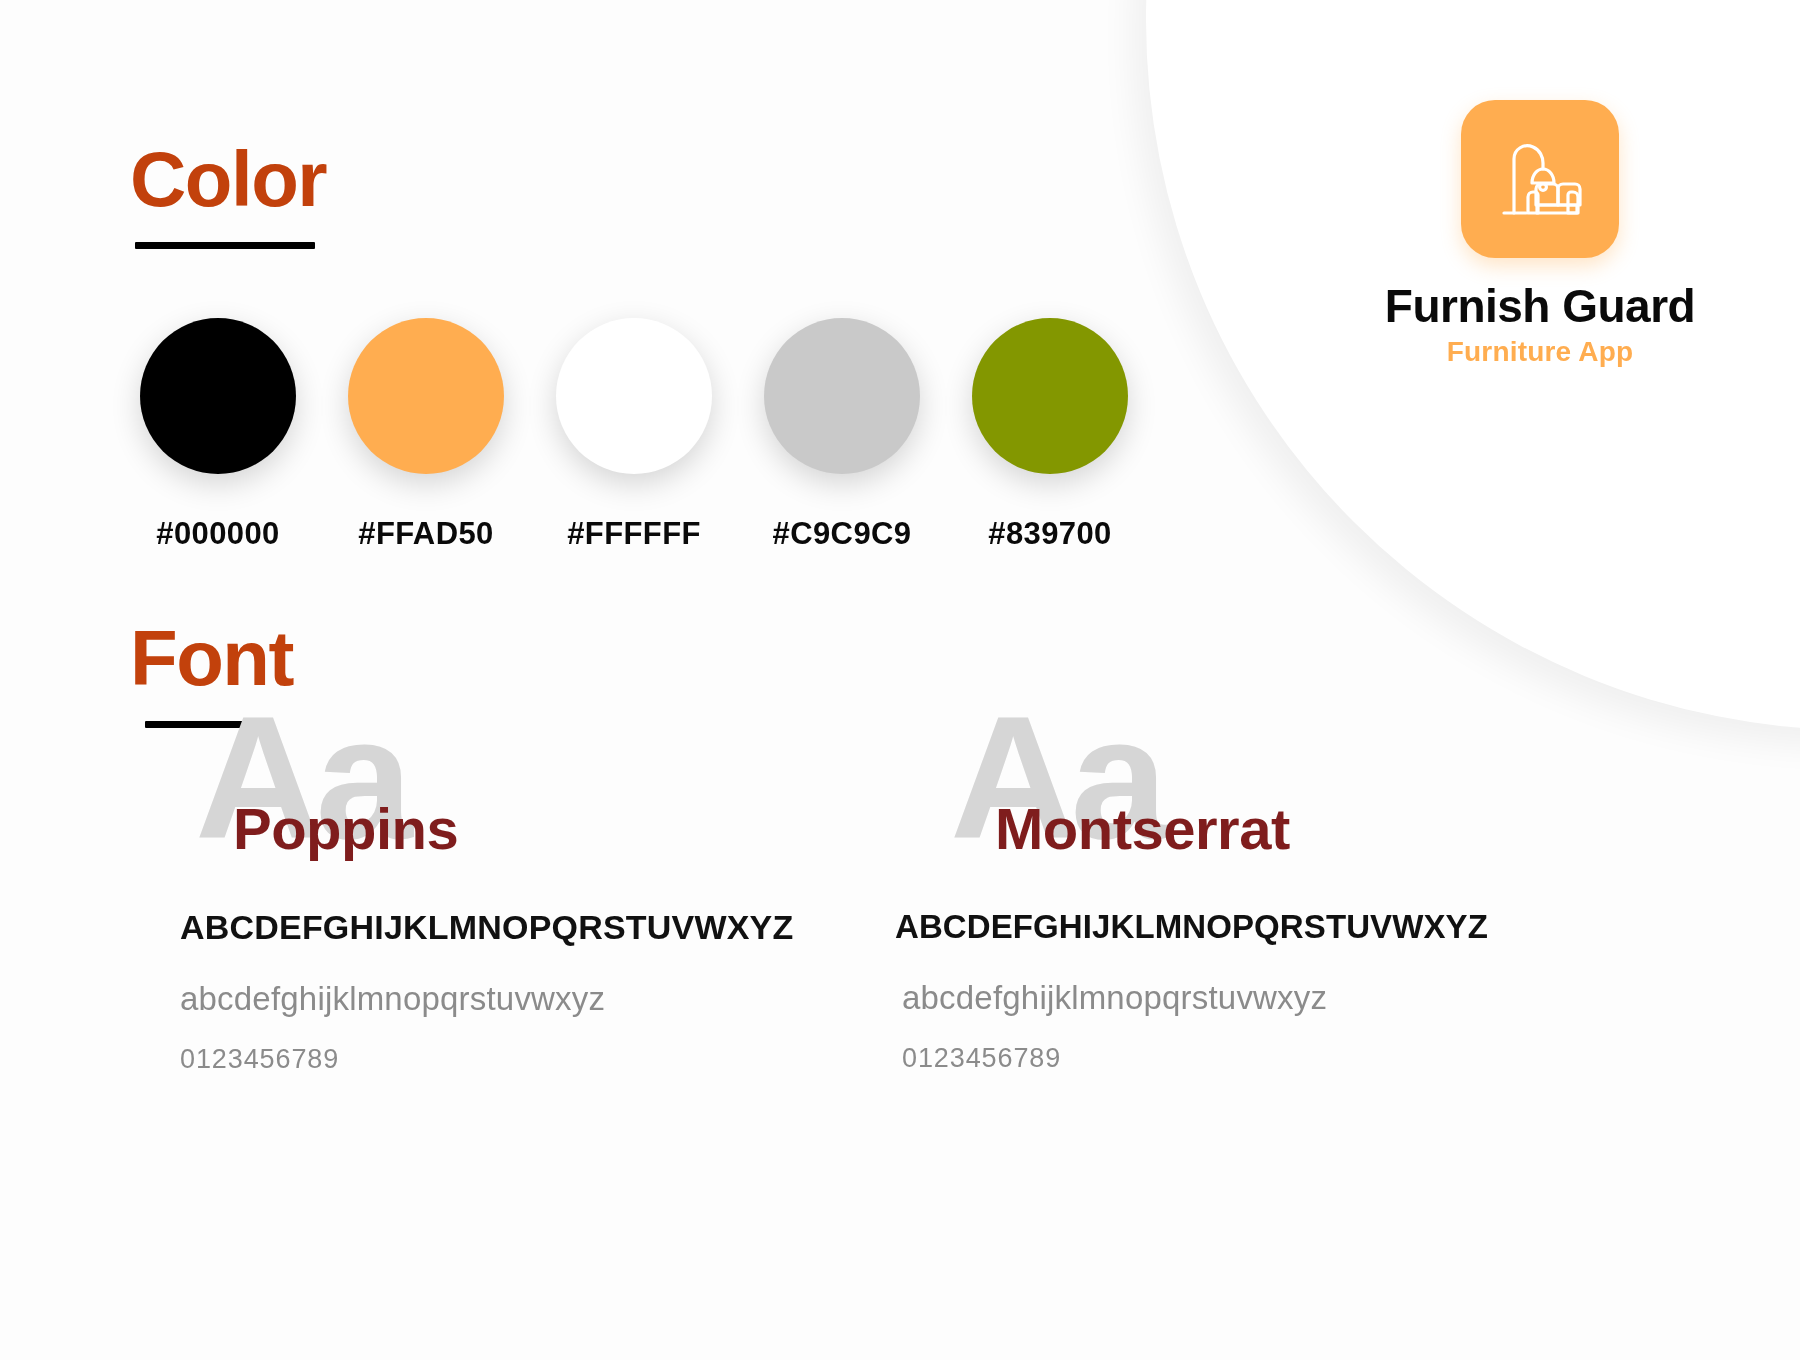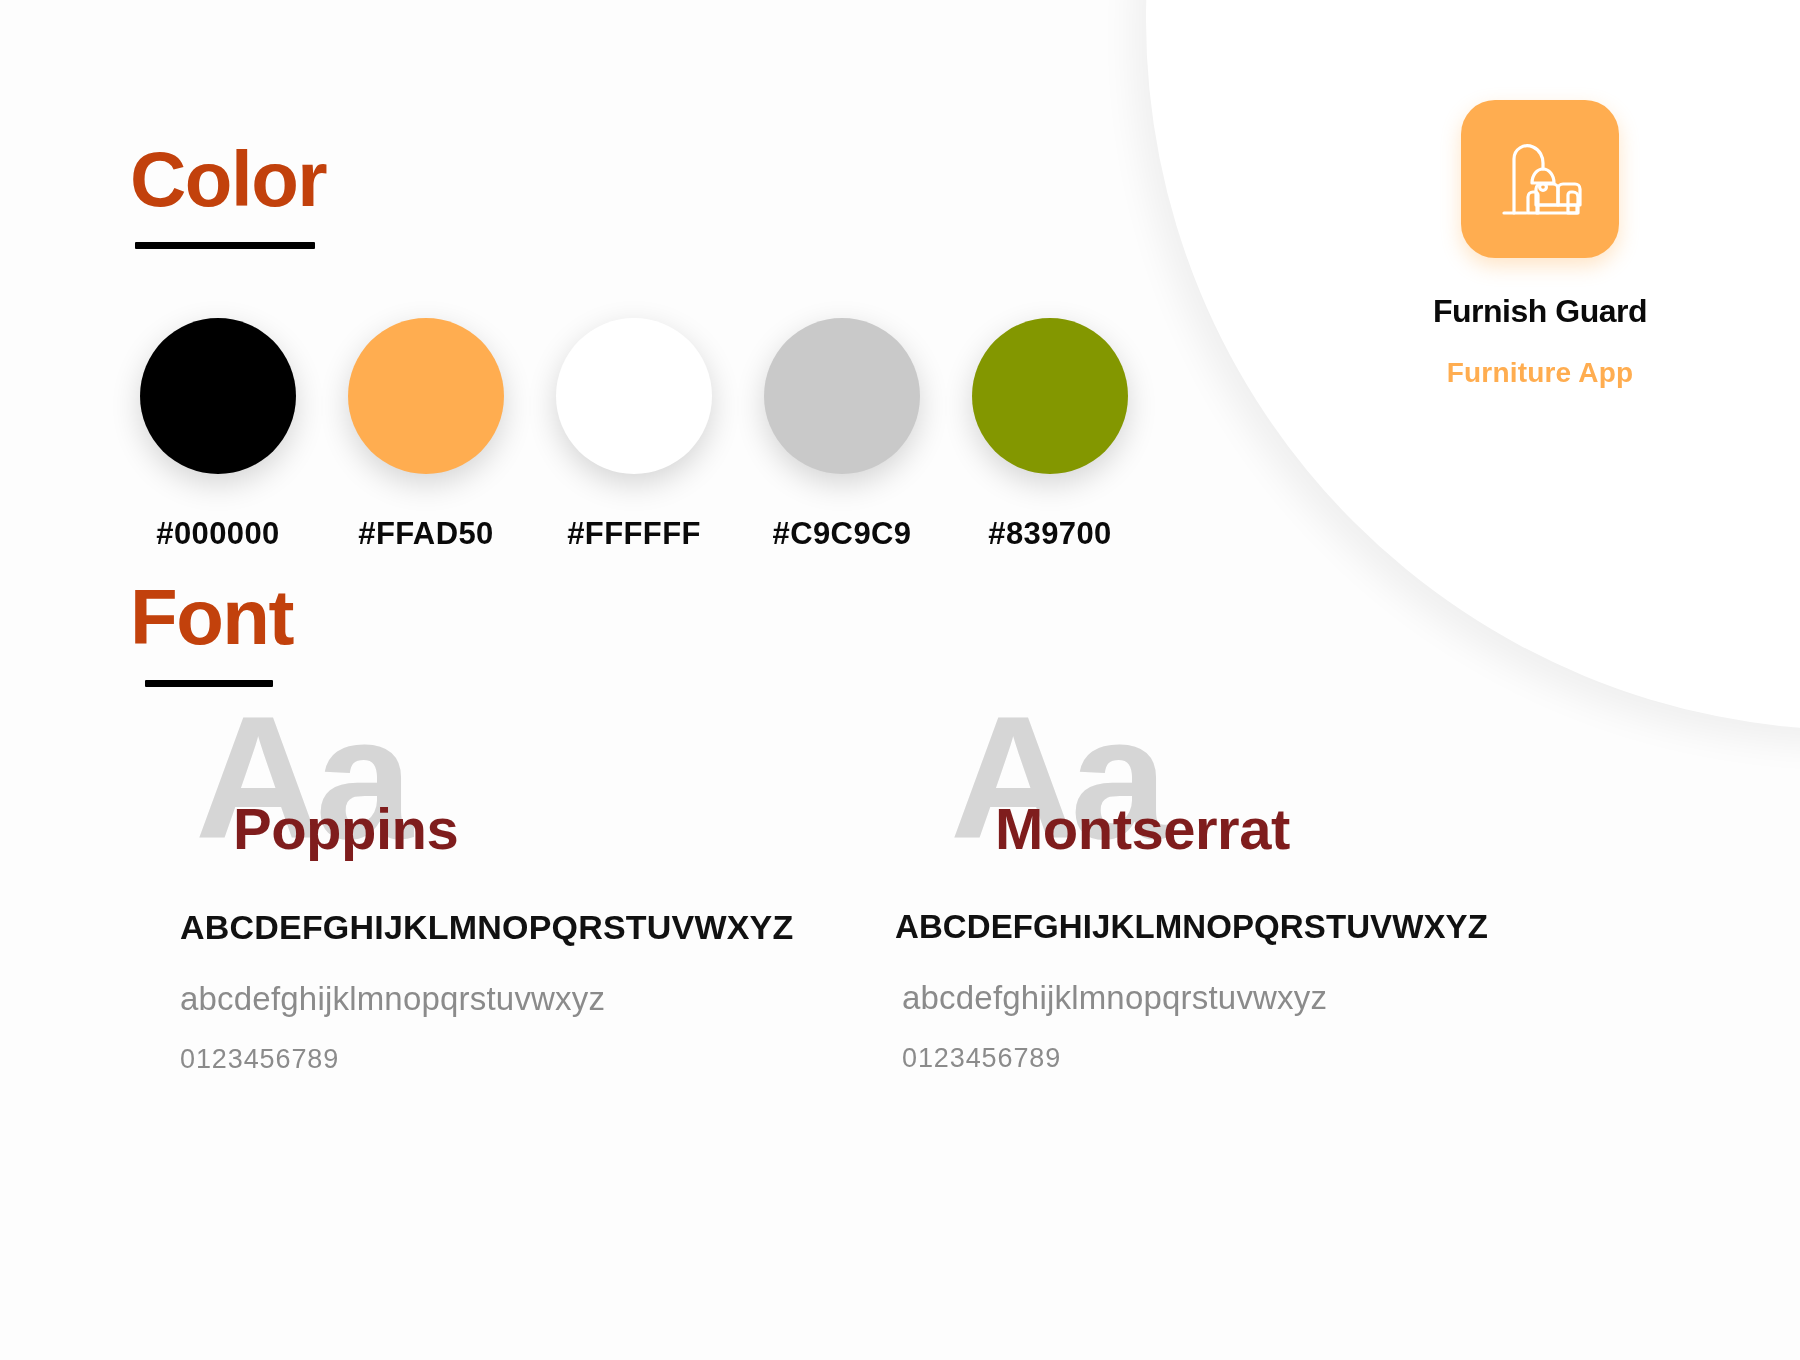--- a/index.html
+++ b/index.html
@@ -36,30 +36,30 @@
   .logo-tile{
     width:158px; height:158px;
     margin:0 auto;
     border-radius:34px;
     background:#FFAD50;
     box-shadow:0 8px 20px rgba(255,173,80,0.32);
     display:flex; align-items:center; justify-content:center;
   }
   .logo-tile svg{ display:block; }
   .brand-name{
-    margin-top:36px;
-    font-size:32px;
+    margin-top:23px;
+    font-size:46px;
     font-weight:bold;
     color:#0a0a0a;
     letter-spacing:-0.5px;
     line-height:1.1;
     white-space:nowrap;
   }
   .brand-tagline{
-    margin-top:28px;
+    margin-top:4px;
     font-size:28px;
     font-weight:bold;
     color:#FFAD50;
     letter-spacing:0.2px;
   }
 
   
   .section-head{ position:absolute; }
   .section-head .title{
     font-size:78px;
@@ -69,21 +69,21 @@
     line-height:1;
   }
   .section-head .rule{
     margin-top:24px;
     height:7px;
     background:#000000;
     border-radius:1px;
   }
   #head-color{ left:130px; top:140px; }
   #head-color .rule{ width:180px; margin-left:5px; }
-  #head-font{ left:130px; top:578px; }
+  #head-font{ left:130px; top:619px; }
   #head-font .rule{ width:128px; margin-left:15px; }
 
   
   .swatch-row{
     position:absolute;
     left:122px; top:318px;
     display:flex;
     gap:16px;
   }
   .swatch-cell{

